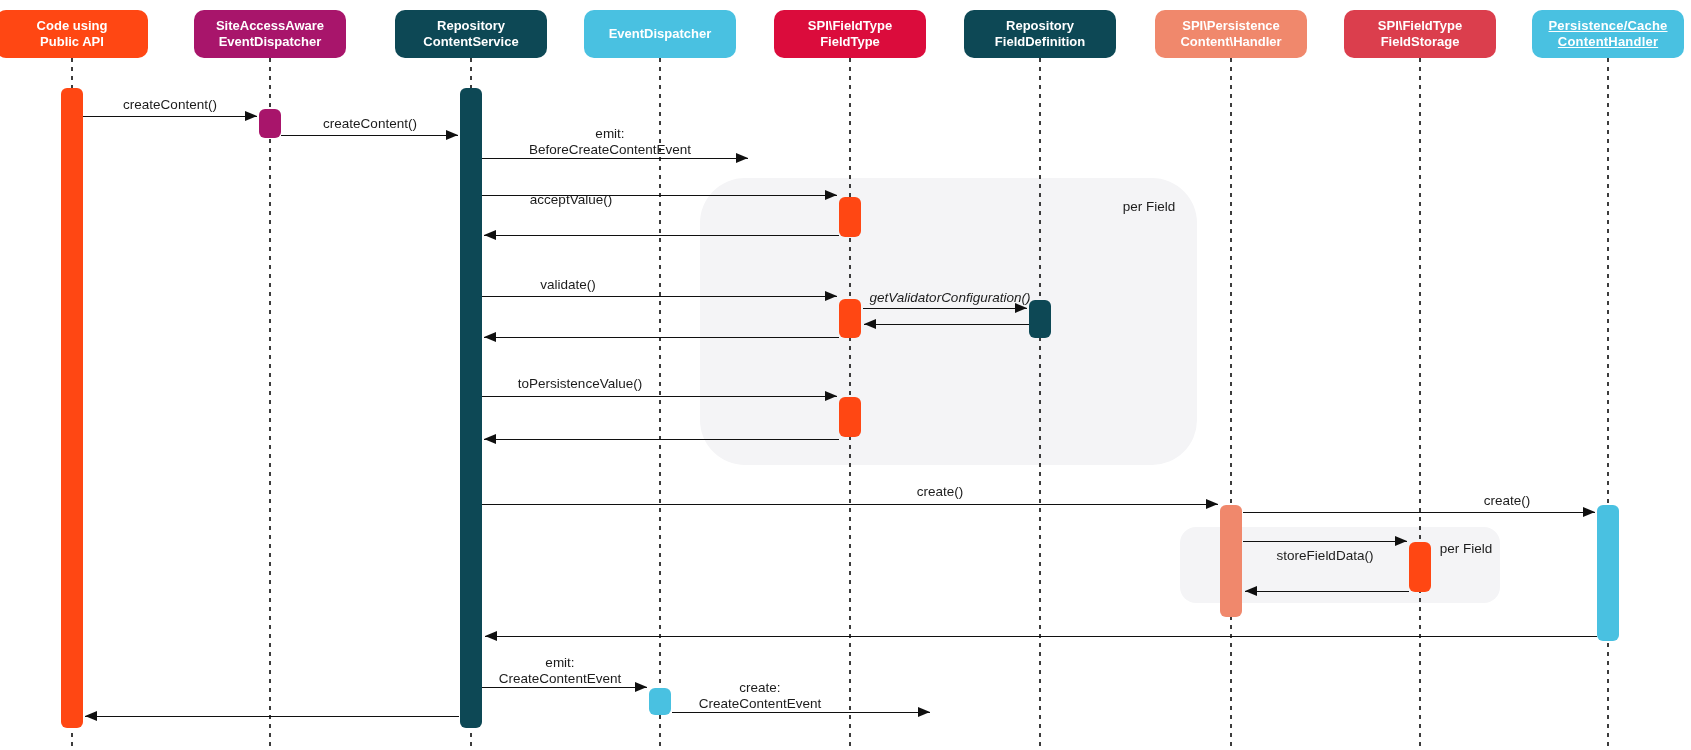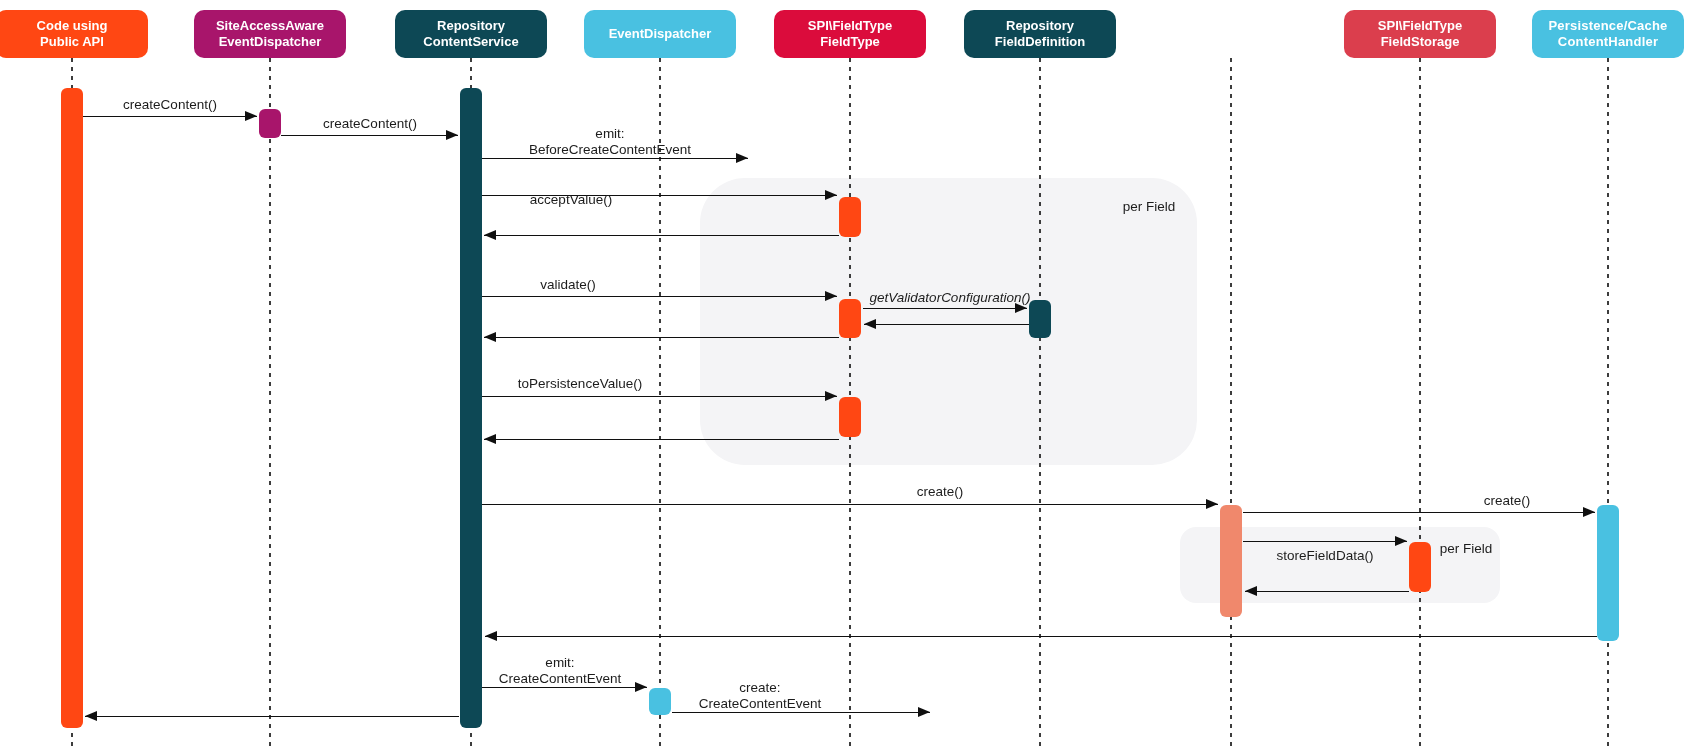--- a/index.html
+++ b/index.html
@@ -5,21 +5,21 @@
   html,body { margin:0; padding:0; background:#ffffff; }
   .stage {
     position:relative; width:1691px; height:750px; background:#ffffff;
     font-family:"Liberation Sans", sans-serif; overflow:hidden;
   }
   .participant {
     position:absolute; top:10px; width:152px; height:48px; margin-left:-76px;
     border-radius:10px; color:#ffffff; display:flex; align-items:center; justify-content:center;
     text-align:center; font-size:13px; font-weight:700; line-height:1.25; white-space:pre-line;
   }
-  .participant.heavy { font-weight:800; letter-spacing:.2px; }
+  .participant.heavy { font-weight:800; letter-spacing:.2px;text-decoration:underline; }
   .lifeline {
     position:absolute; top:58px; height:690px; width:2px; margin-left:-1px;
     background-image:repeating-linear-gradient(to bottom,#3c3c3c 0 4px,transparent 4px 9px);
   }
   .group { position:absolute; background:#f4f4f6; }
   .group-label, .msg-label {
     position:absolute; transform:translate(-50%,-50%);
     font-size:13.5px; color:#1c1c1c; white-space:pre-line; text-align:center; line-height:1.15;
   }
   .bar { position:absolute; width:22px; margin-left:-11px; border-radius:6px; }
@@ -113,17 +113,19 @@
 Public API</div>
     <div class="participant" style="left: 270px; background: rgb(168, 21, 107);">SiteAccessAware
 EventDispatcher</div>
     <div class="participant" style="left: 471px; background: rgb(13, 72, 85);">Repository
 ContentService</div>
     <div class="participant" style="left: 660px; background: rgb(73, 193, 225);">EventDispatcher</div>
     <div class="participant" style="left: 850px; background: rgb(219, 12, 60);">SPI\FieldType
 FieldType</div>
     <div class="participant" style="left: 1040px; background: rgb(13, 72, 85);">Repository
 FieldDefinition</div>
+    <div class="participant" style="left: 1231px; background: rgb(240, 136, 108);">SPI\Persistence
+Content\Handler</div>
     <div class="participant" style="left: 1420px; background: rgb(219, 62, 77);">SPI\FieldType
 FieldStorage</div>
     <div class="participant heavy" style="left: 1608px; background: rgb(73, 193, 225);">Persistence/Cache
 ContentHandler</div>
   </div>
 
 </body></html>

